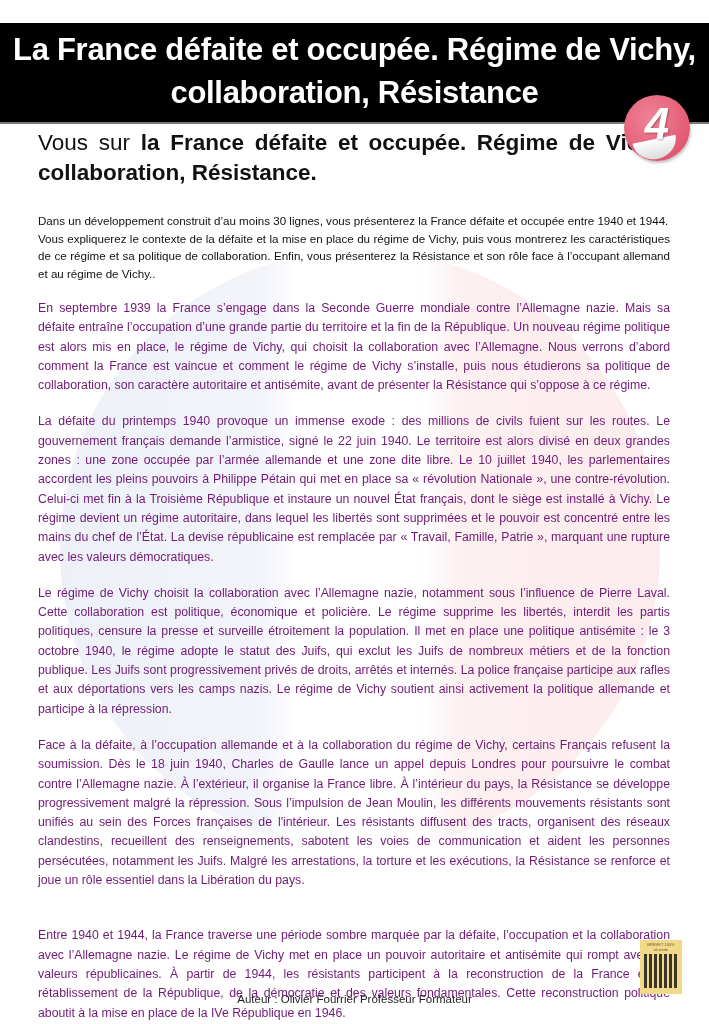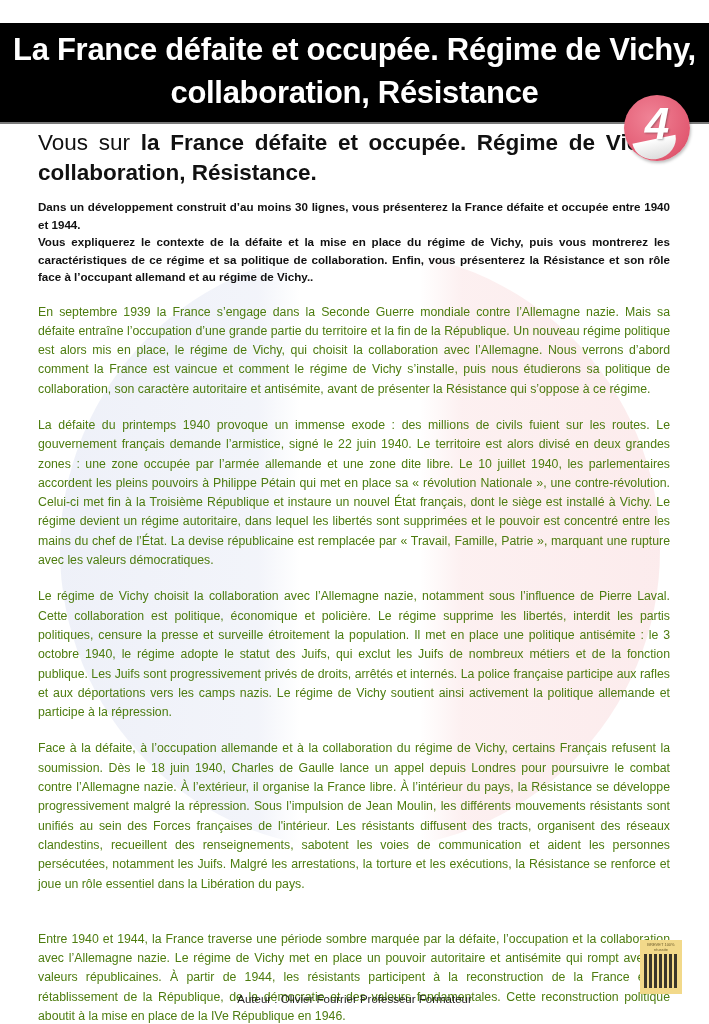--- a/index.html
+++ b/index.html
@@ -36,25 +36,25 @@
       background: linear-gradient(180deg, #ffffff, #dcdcdc); border-radius: 0 0 50% 50% / 0 0 100% 100%;
       transform: rotate(-12deg);
     }
     .content { position: absolute; left: 38px; top: 128px; width: 632px; z-index: 2; }
     .subject {
       font-size: 22.5px; line-height: 30px; text-align: justify; margin: 0; color: #111;
     }
     .subject .lead { font-weight: normal; }
     .subject .strong { font-weight: bold; }
     .instructions {
-      margin-top: 10px; font-weight: bold; font-size: 11.6px; line-height: 17.5px; text-align: justify; color: #111;
+      margin-top: 24px; font-weight: normal; font-size: 11.6px; line-height: 17.5px; text-align: justify; color: #111;
     }
     .instructions p { margin: 0; }
     .para {
-      font-size: 12.3px; line-height: 19.3px; text-align: justify; margin: 17px 0 0 0; color: #4d7c0f;
+      font-size: 12.3px; line-height: 19.3px; text-align: justify; margin: 17px 0 0 0; color: #701a75;
     }
     .para.conclusion { margin-top: 36px; }
     .qr {
       position: absolute; left: 640px; top: 940px; width: 42px; height: 54px; background: #f2d98a; z-index: 2;
     }
     .qr-label { font-size: 4px; text-align: center; line-height: 5px; padding-top: 2px; color: #6b5a2a; }
     .qr-grid {
       margin: 2px auto 0; width: 34px; height: 34px;
       background:
         repeating-linear-gradient(90deg, #1a1a1a 0 3px, transparent 3px 5px),

